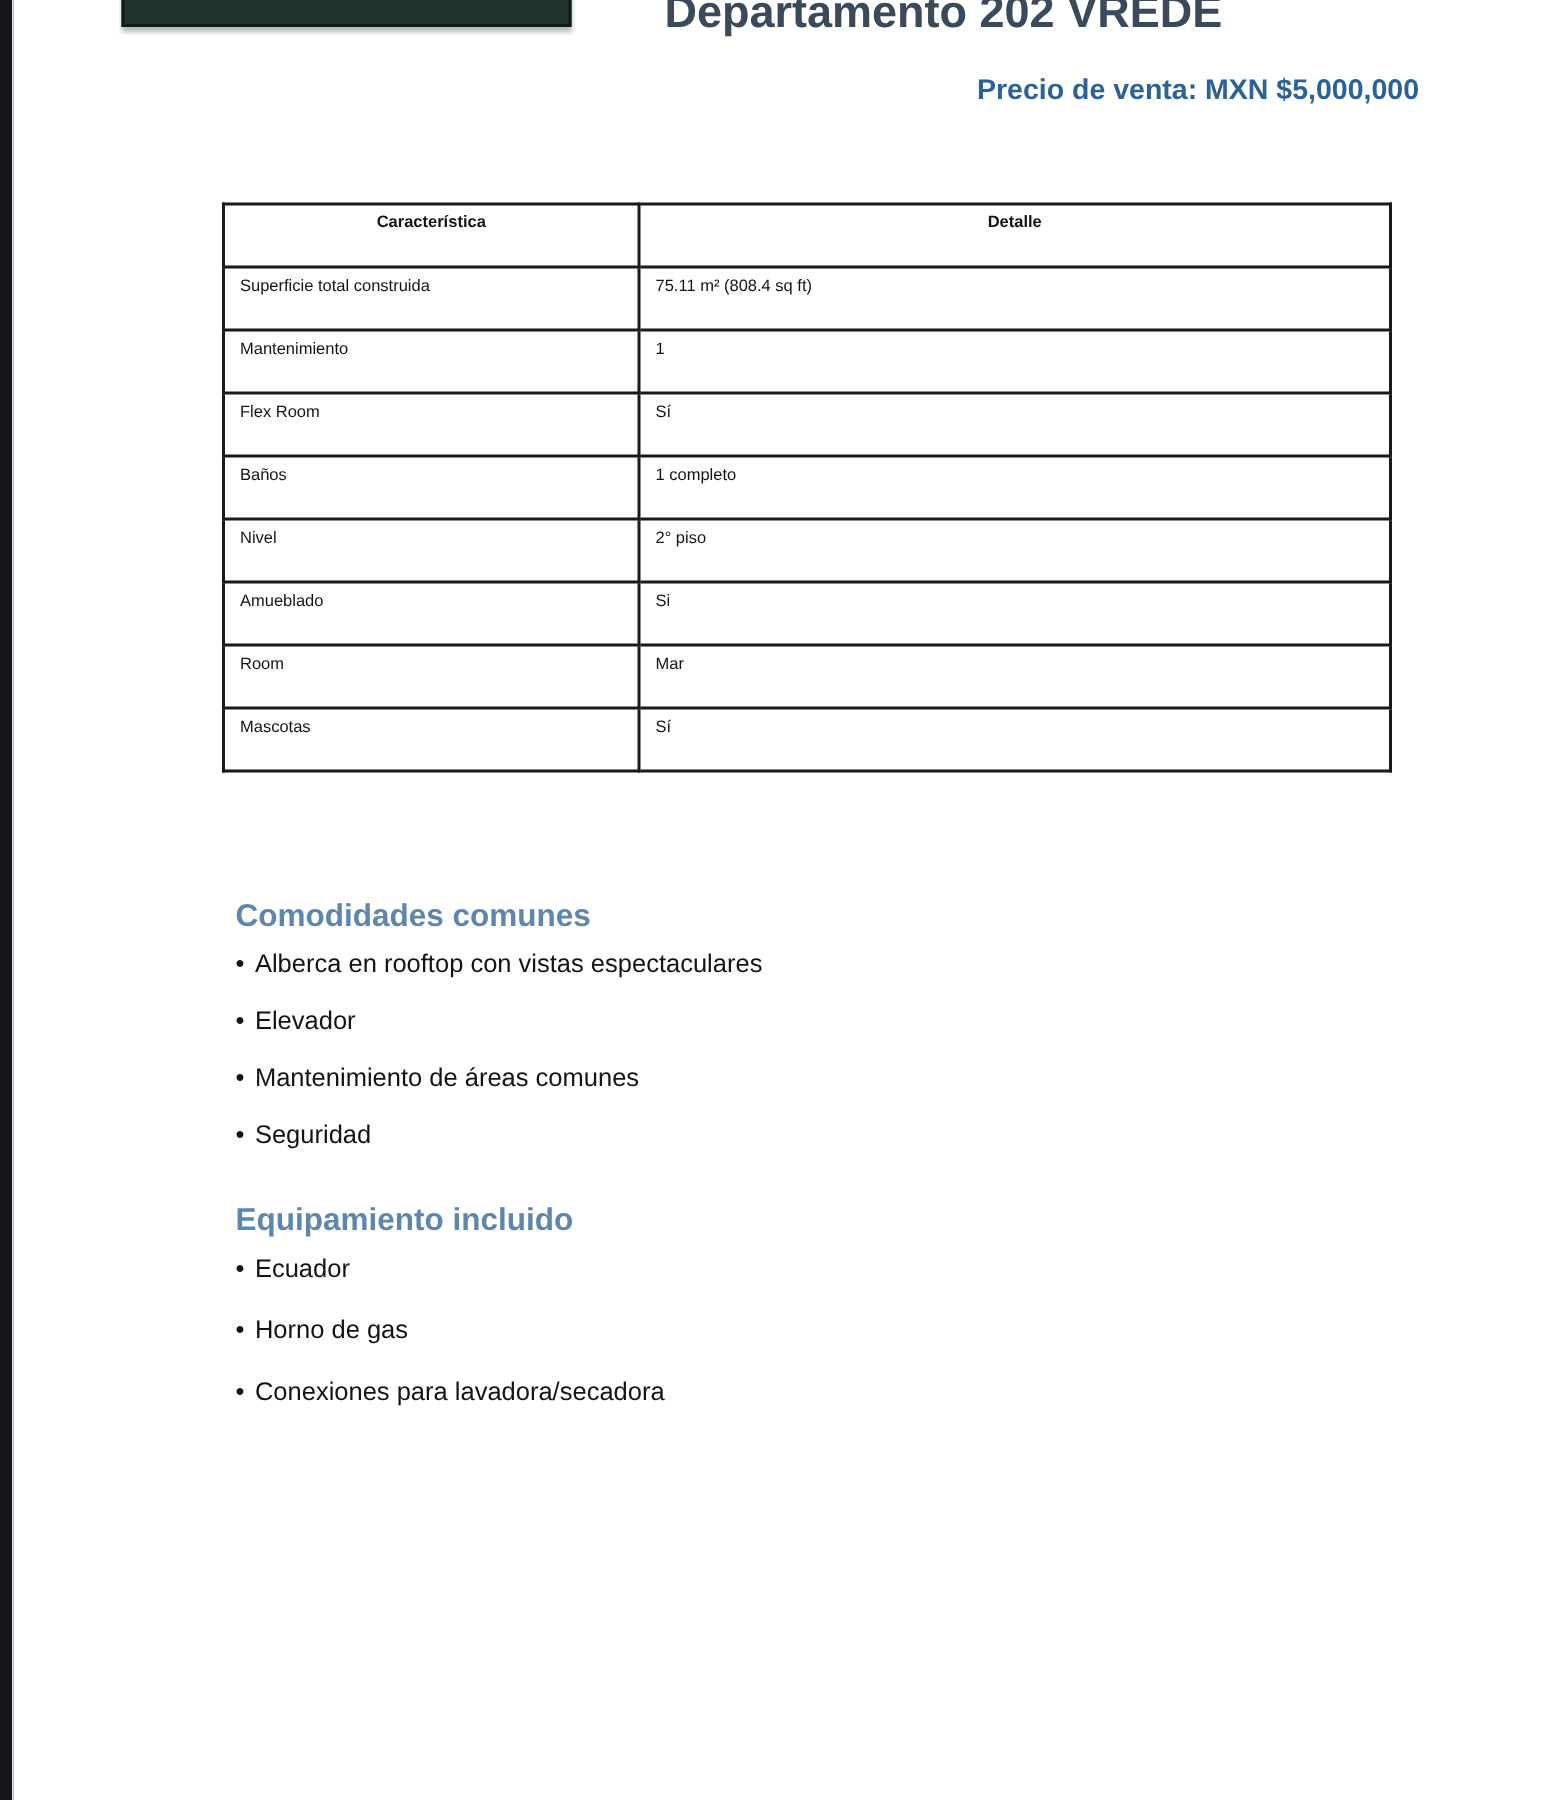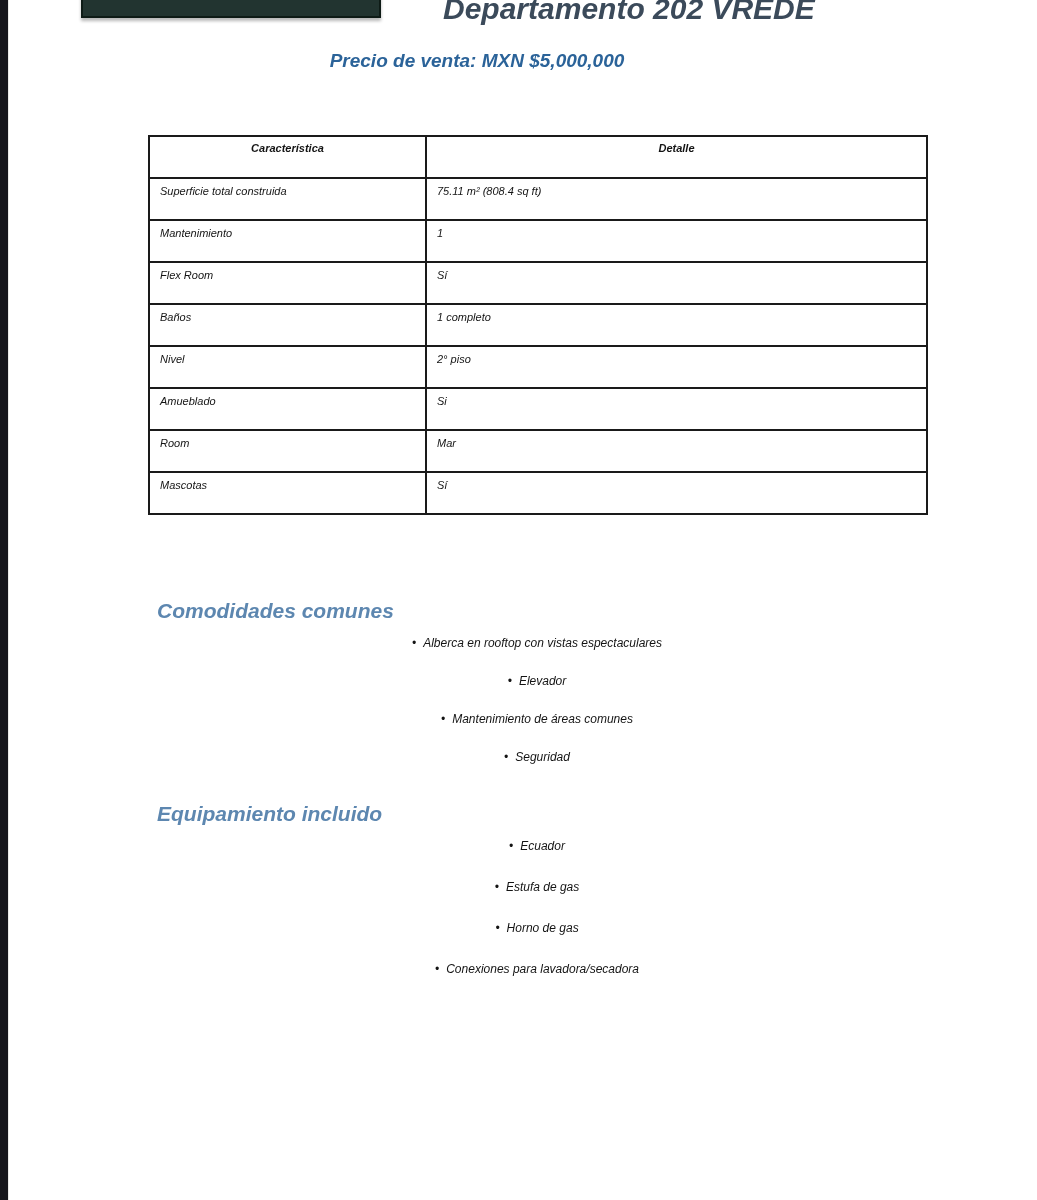--- a/index.html
+++ b/index.html
@@ -3,21 +3,21 @@
 <meta charset="utf-8">
 <style>
   html, body { margin: 0; padding: 0; }
   body {
     width: 1037px; height: 1200px;
     background: #ffffff;
     font-family: "Liberation Sans", sans-serif;
     position: relative;
     overflow: hidden;
   }
-  .page { position: relative; width: 946px; height: 1200px; background: #fff; overflow: hidden; font-style: italic; }
+  .page { position: relative; width: 946px; height: 1200px; background: #fff; overflow: hidden; }
 
   .left-strip {
     position: absolute; left: 0; top: 0; width: 8px; height: 100%;
     background: var(--sidebar-strip, #15151b);
     border-right: 1px solid #e8e8e8;
   }
 
   .banner {
     position: absolute; left: 81px; top: -8px; width: 296px; height: 22px;
     background: var(--banner-fill, #223430);
@@ -27,21 +27,21 @@
 
   .title {
     position: absolute; top: -6px; left: 443px; margin: 0;
     font-size: 30px; line-height: 1; font-weight: bold;
     color: var(--title-text, #3b4a5a);
     white-space: nowrap;
   }
 
   .price {
     position: absolute; top: 50px; left: 8px; right: 0;
-    text-align: center;
+    text-align: right;
     font-size: 19px; font-weight: bold;
     color: var(--price-text, #2b6399);
   }
 
   .spec-table {
     position: absolute; left: 148px; top: 135px; width: 778px;
     border-collapse: collapse; table-layout: fixed;
   }
   .spec-table col.c1 { width: 277px; }
   .spec-table col.c2 { width: 501px; }
@@ -60,24 +60,23 @@
 
   .list-section { position: absolute; left: 157px; width: 760px; }
   .sec-0 { top: 599px; }
   .sec-1 { top: 802px; }
   .list-section h2 {
     margin: 0 0 10px 0;
     font-size: 21px; line-height: 24px; font-weight: bold;
     color: var(--section-heading, #5d87b0);
   }
   .bullet-item {
-    font-size: 12px; line-height: 20px;
+    font-size: 17px; line-height: 20px;
     color: var(--body-text, #141414);
     white-space: nowrap;
-    text-align: center;
   }
   .sec-0 .bullet-item { margin-bottom: 18px; }
   .sec-1 .bullet-item { margin-bottom: 21px; }
   .bullet { margin-right: 7px; }
 </style>
 </head>
 <body style="--title-text: #3b4a5a; --price-text: #2b6399; --section-heading: #5d87b0; --banner-fill: #223430; --banner-border: #0e1b16; --sidebar-strip: #15151b; --table-border: #1a1a1a; --body-text: #141414;">
 
 <div class="page">
 
@@ -165,23 +164,20 @@
   </div>
   </section>
 
   <section class="list-section sec-1">
     <h2>Equipamiento incluido</h2>
     <div class="items">
     <div class="bullet-item">
       <span class="bullet">•</span><span class="item-text">Ecuador</span>
     </div>
 
-    <div class="bullet-item">
-      <span class="bullet">•</span><span class="item-text">Estufa de gas</span>
-    </div>
 
     <div class="bullet-item">
       <span class="bullet">•</span><span class="item-text">Horno de gas</span>
     </div>
 
     <div class="bullet-item">
       <span class="bullet">•</span><span class="item-text">Conexiones para lavadora/secadora</span>
     </div>
   </div>
   </section>

